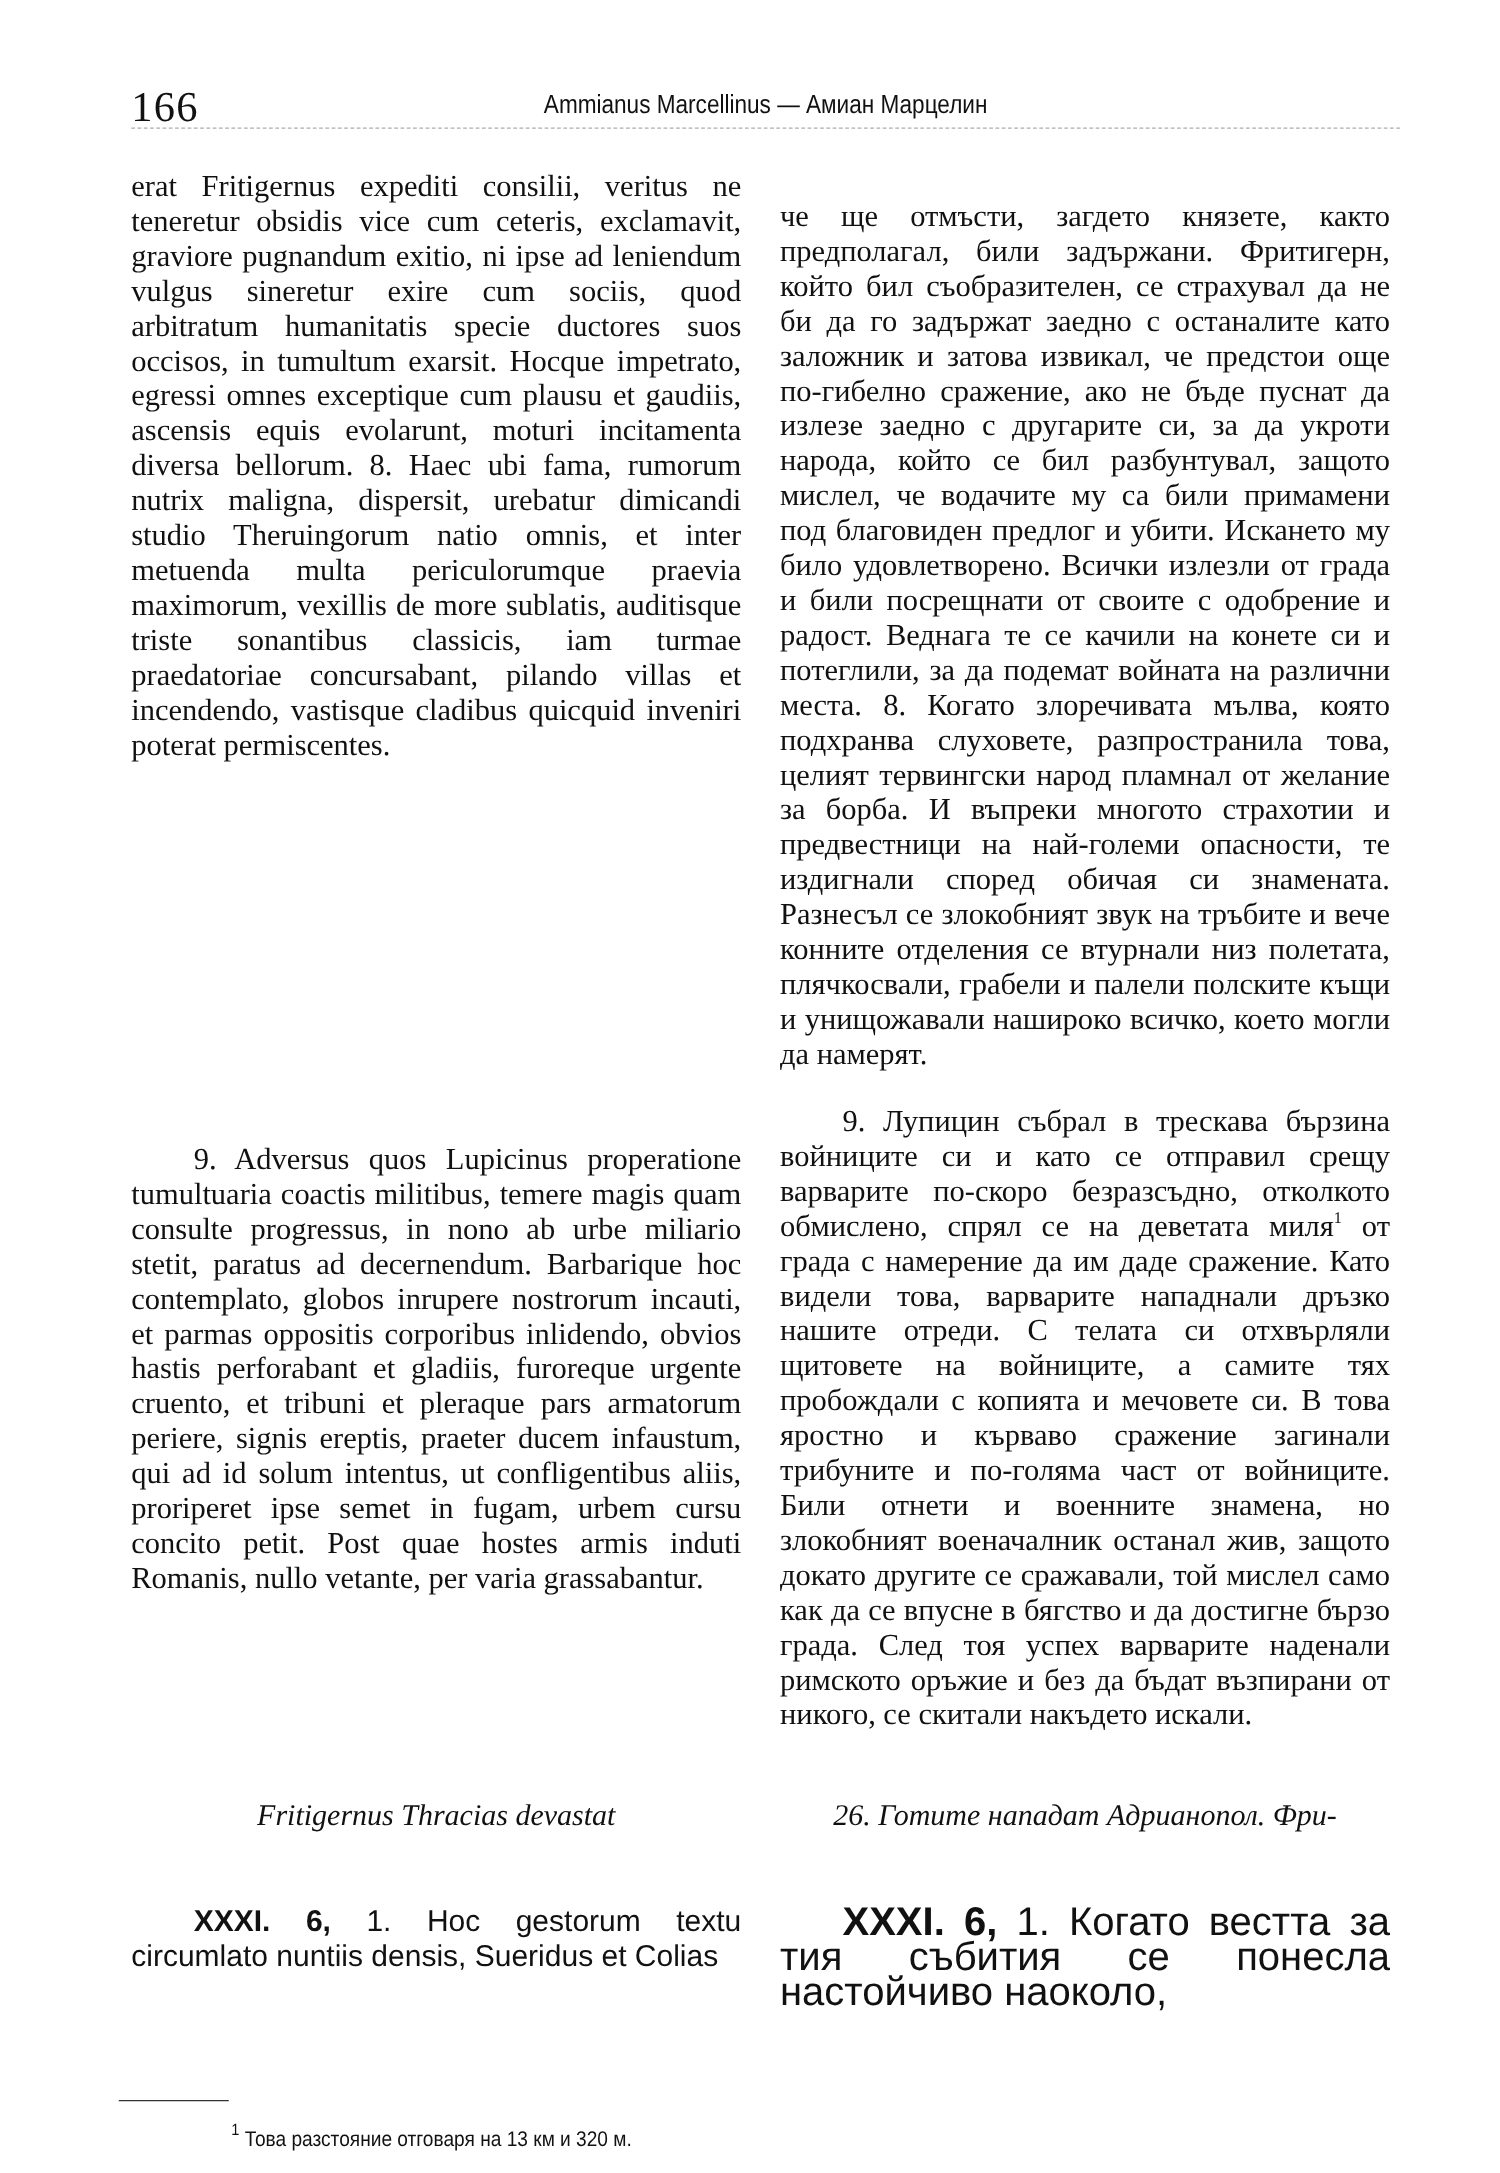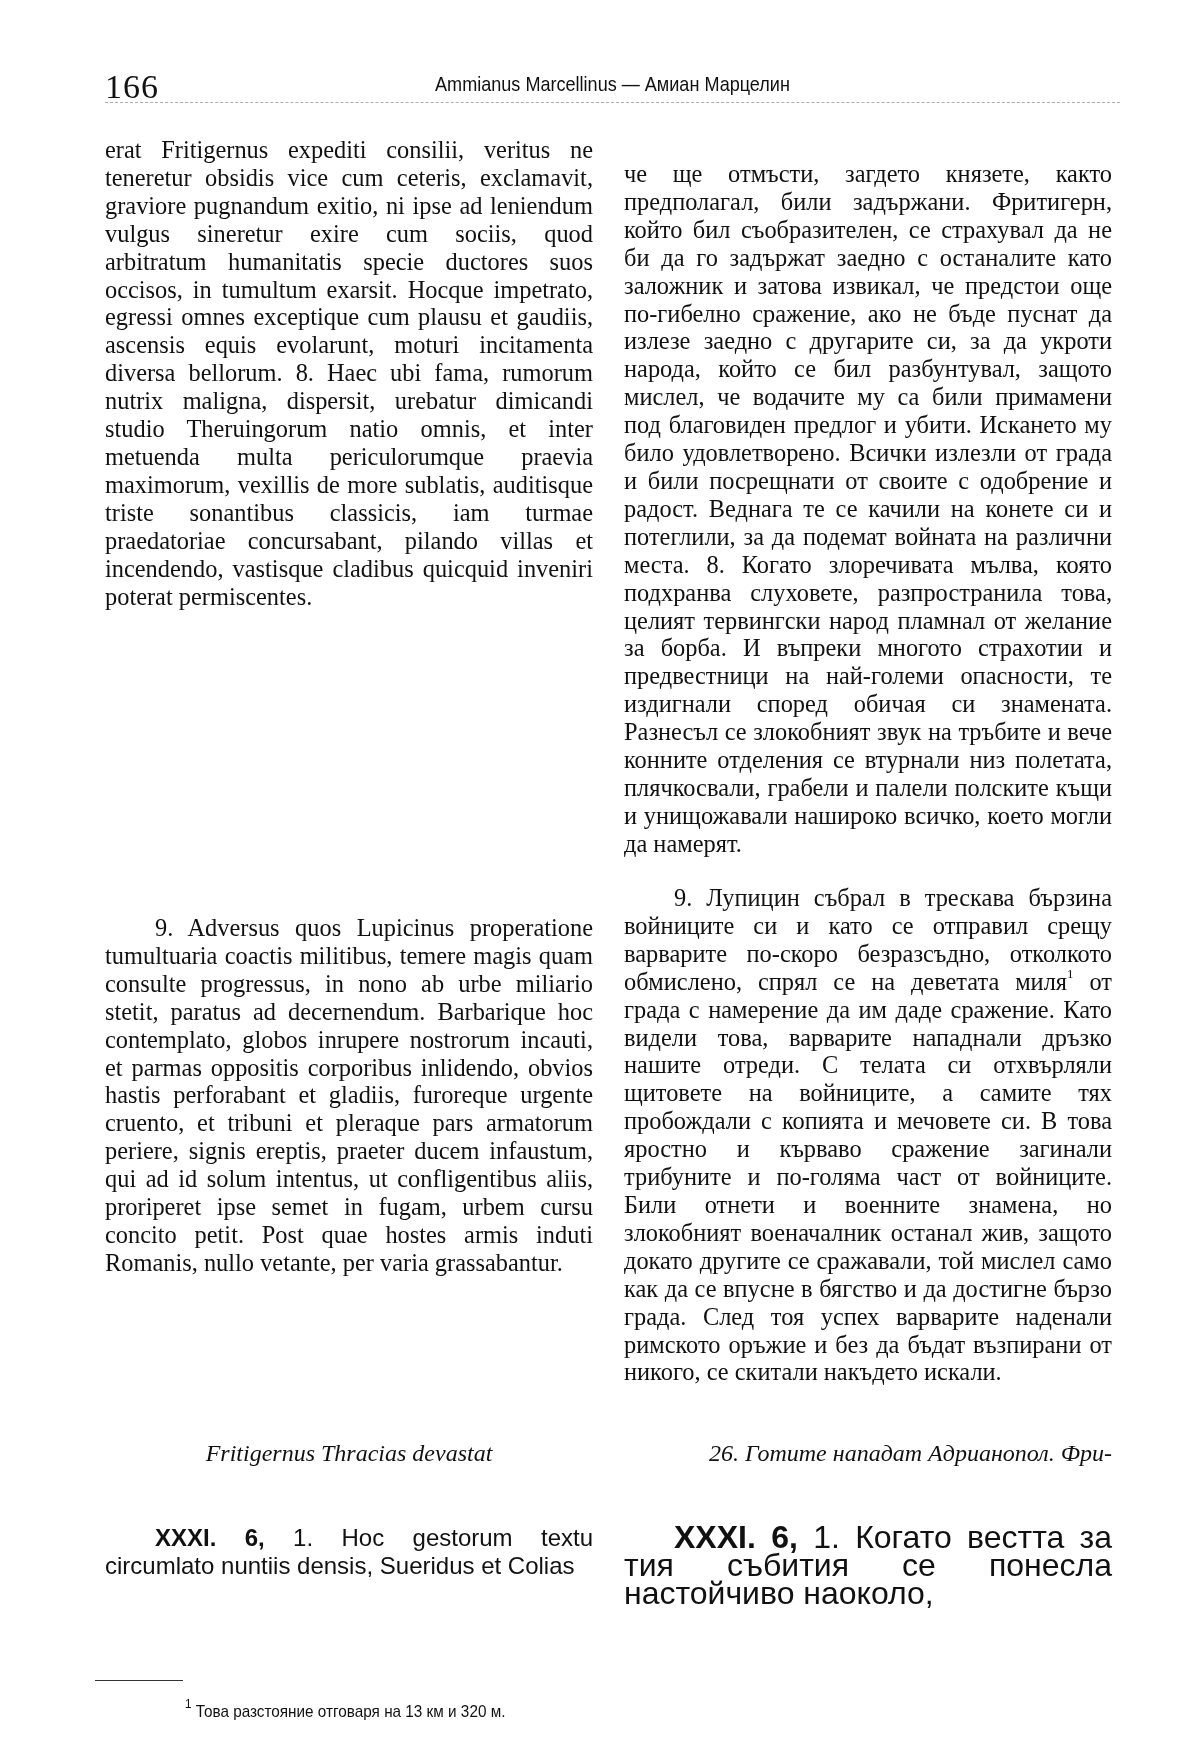--- a/index.html
+++ b/index.html
@@ -48,21 +48,21 @@
 </div>
 
 <div class="col col-right" style="top:136px;margin-top:24px;">
   <p>че ще отмъсти, загдето князете, както предполагал, били задържани. Фритигерн, който бил съобразителен, се страхувал да не би да го задържат заедно с останалите като заложник и затова извикал, че предстои още по-гибелно сражение, ако не бъде пуснат да излезе заедно с другарите си, за да укроти народа, който се бил разбунтувал, защото мислел, че водачите му са били примамени под благовиден предлог и убити. Искането му било удовлетворено. Всички излезли от града и били посрещнати от своите с одобрение и радост. Веднага те се качили на конете си и потеглили, за да подемат войната на различни места. 8. Когато злоречивата мълва, която подхранва слуховете, разпространила това, целият тервингски народ пламнал от желание за борба. И въпреки многото страхотии и предвестници на най-големи опасности, те издигнали според обичая си знамената. Разнесъл се злокобният звук на тръбите и вече конните отделения се втурнали низ полетата, плячкосвали, грабели и палели полските къщи и унищожавали нашироко всичко, което могли да намерят.</p>
 </div>
 
 <div class="col col-right" style="top:884px;">
   <p class="indent"><span>9. Лупицин събрал в трескава бързина войниците си и като се отправил срещу варварите по-скоро безразсъдно, отколкото обмислено, спрял се на деветата миля</span><span class="sup">1</span><span> от града с намерение да им даде сражение. Като видели това, варварите нападнали дръзко нашите отреди. С телата си отхвърляли щитовете на войниците, а самите тях пробождали с копията и мечовете си. В това яростно и кърваво сражение загинали трибуните и по-голяма част от войниците. Били отнети и военните знамена, но злокобният военачалник останал жив, защото докато другите се сражавали, той мислел само как да се впусне в бягство и да достигне бързо града. След тоя успех варварите наденали римското оръжие и без да бъдат възпирани от никого, се скитали накъдето искали.</span></p>
 </div>
 
-<div class="col col-right heading" style="top:1440px;text-align:right;">
+<div class="col col-right heading" style="top:1440px;">
   <div>26. Готите нападат Адрианопол. Фри-</div>
 </div>
 
 <div class="col col-right cond" style="top:1524px;font-size:32px;">
   <p class="indent"><span class="bold">XXXI. 6,</span><span> 1. Когато вестта за тия събития се понесла настойчиво наоколо,</span></p>
 </div>
 
 <div class="fn-rule"></div>
 <div class="footnote">
   <span class="sup" style="top:2px;">1</span><span> Това разстояние отговаря на 13 км и 320 м.</span>

